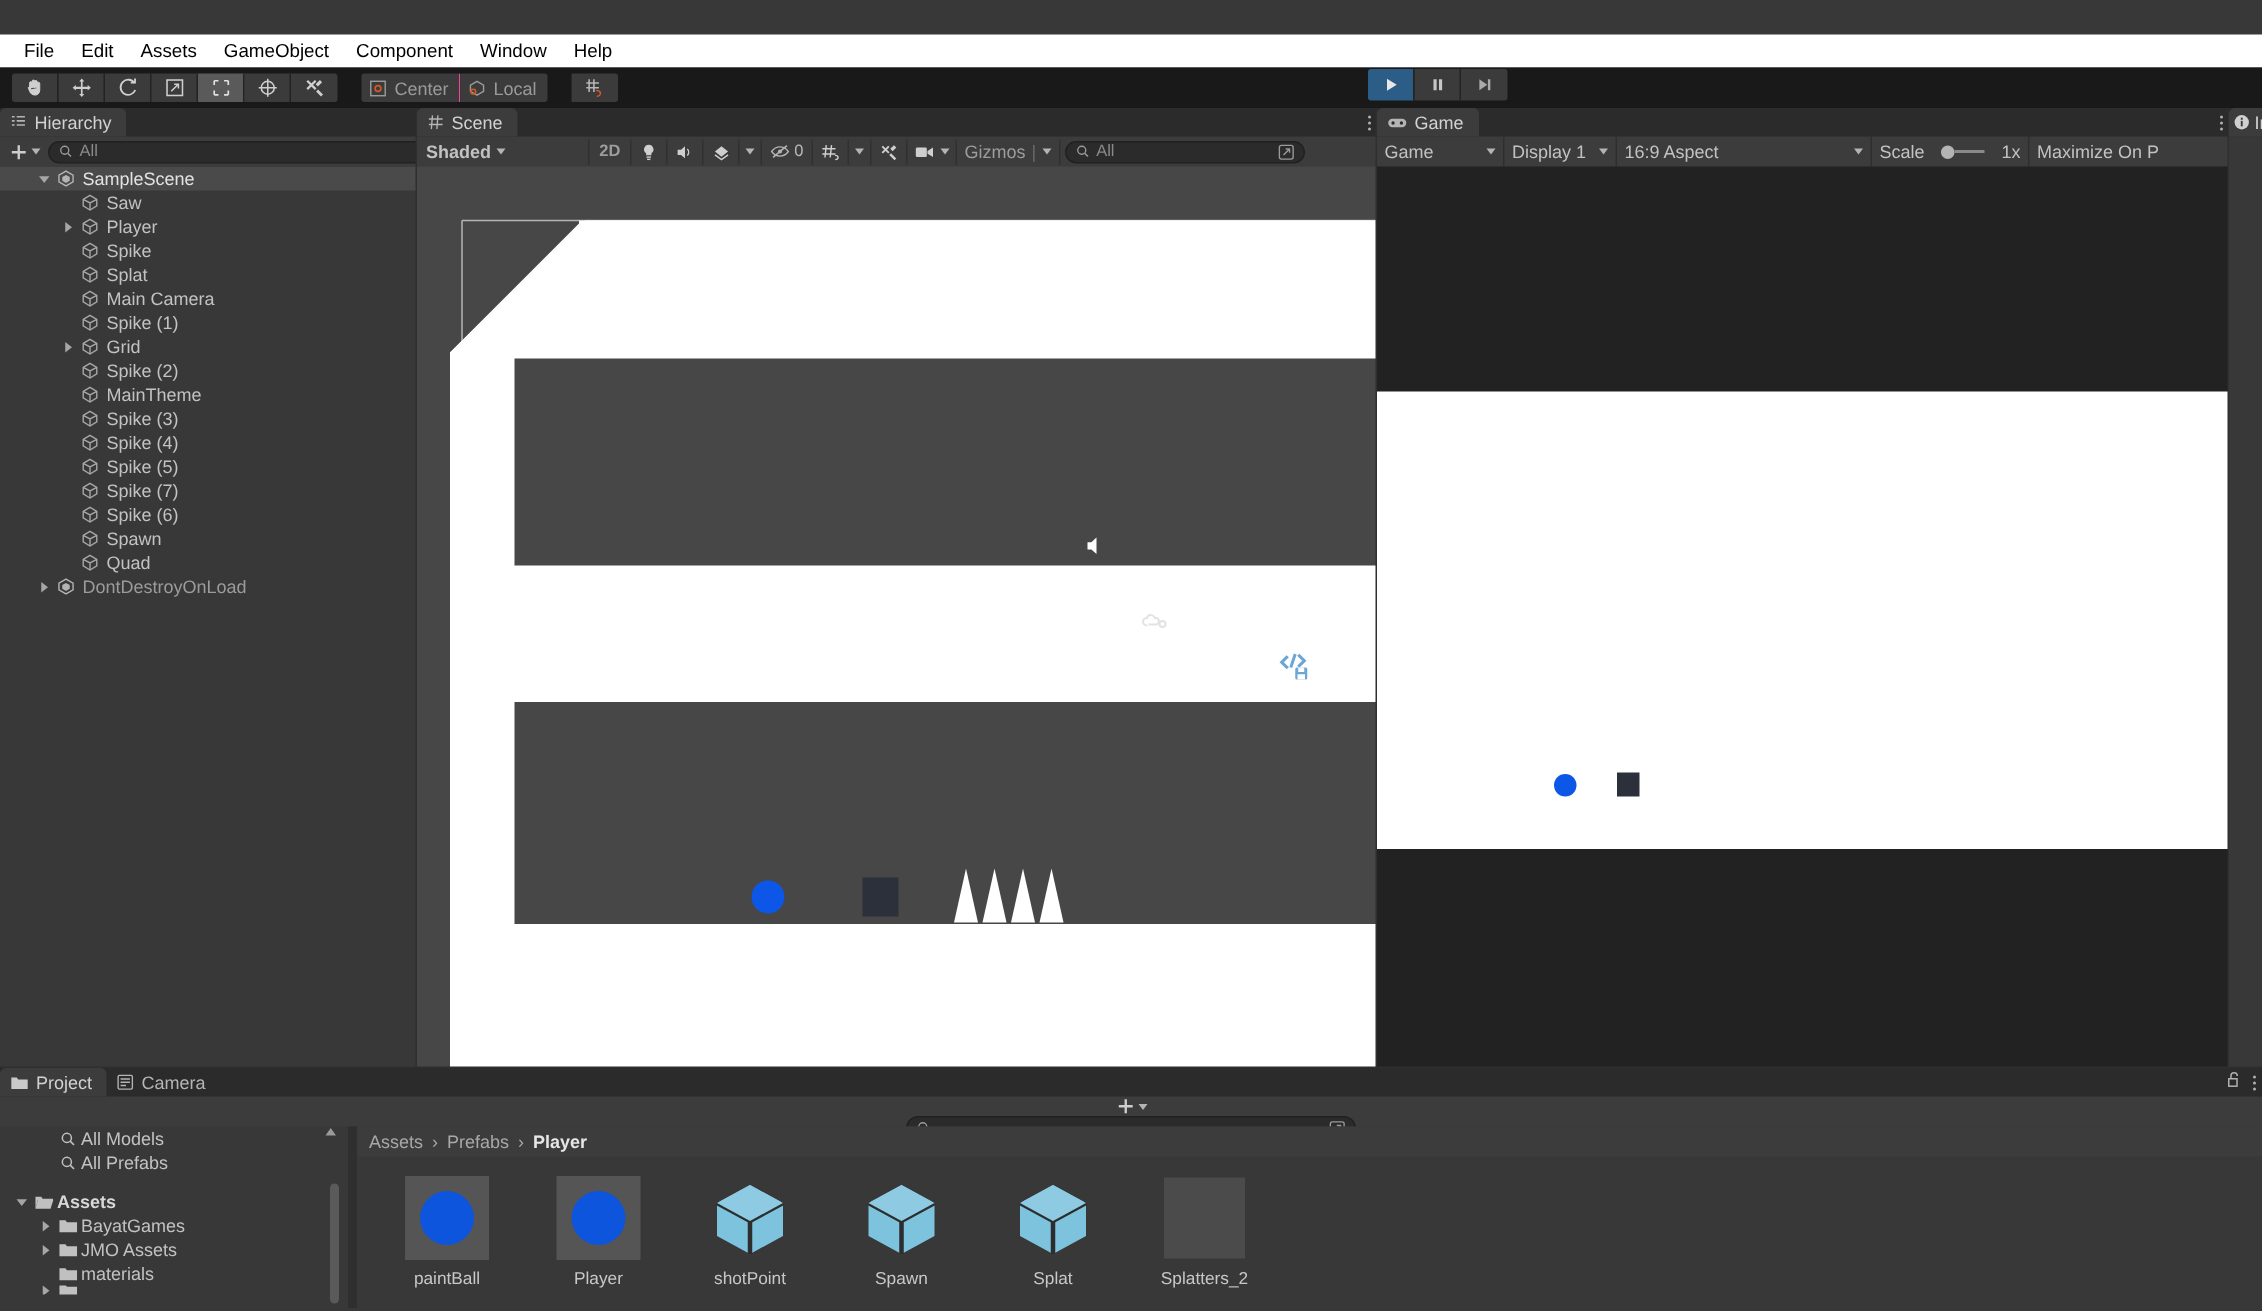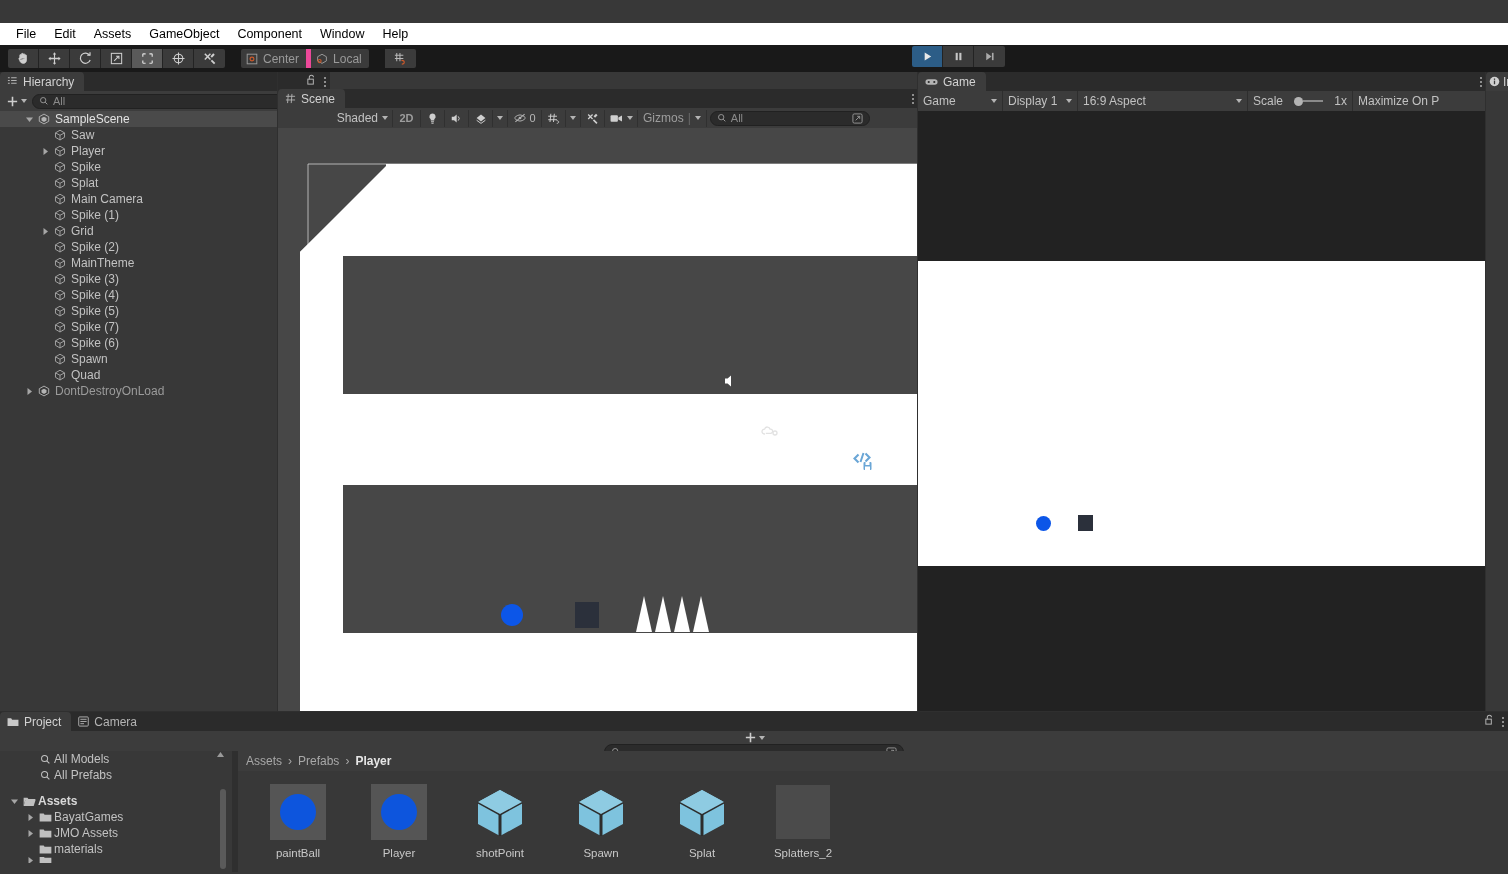--- a/index.html
+++ b/index.html
@@ -53,21 +53,21 @@
   .tb-btn:last-child { border-radius: 0 2px 2px 0; border-right: none; }
   .tb-btn.sel { background: #5a5a5a; }
   .tb-btn svg { display: block; }
 
   .tb-pivot {
     display: flex; align-items: center; margin-left: 16px;
   }
   .piv-btn {
     height: 19px; background: #3b3b3b; color: #9a9a9a;
     display: flex; align-items: center; padding: 0 7px 0 4px;
-    font-size: 12px; border-right: 5px solid #ec4899; cursor: pointer;
+    font-size: 12px; border-right: 1px solid #ec4899; cursor: pointer;
   }
   .piv-btn:first-child { border-radius: 2px 0 0 2px; }
   .piv-btn:last-child { border-radius: 0 2px 2px 0; border-right: none; }
   .piv-btn svg { margin-right: 4px; }
 
   .tb-snap { margin-left: 16px; }
 
   .play-group {
     position: absolute; left: 912px; top: 46px;
     display: flex; align-items: center;
@@ -123,21 +123,21 @@
     height: 16px; display: flex; align-items: center; font-size: 12px;
     color: #c2c2c2; padding-left: 0; position: relative; cursor: pointer;
   }
   .h-row.header { background: #4a4a4a; }
   .h-row .twisty { width: 14px; display: flex; justify-content: center; align-items:center; }
   .h-row .objicon { width: 16px; display:flex; justify-content:center; align-items:center; }
   .h-row .lbl { margin-left: 3px; }
   .h-row .rowkebab { position: absolute; right: 8px; top: 4px; }
 
   
-  #scene { left: 278px; top: 72px; width: 640px; height: 640px; margin-top: 17px; }
+  #scene { left: 278px; top: 72px; width: 640px; height: 640px; }
   .sc-toolbar {
     height: 20px; background: #3c3c3c; display: flex; align-items: center;
     gap: 0px; padding: 0 2px; font-size: 12px;
   }
   .sc-dd {
     height: 17px; background: #3c3c3c; color: #c2c2c2;
     display: flex; align-items: center; padding: 0 4px;
     border-right: 1px solid #303030; cursor: pointer; gap: 4px;
   }
   .sc-ic {
@@ -587,21 +587,21 @@
       </div>
       <div class="tab-tools">
         <span class="kebab">
             <i></i>
             <i></i>
             <i></i>
           </span>
       </div>
     </div>
     <div class="sc-toolbar">
-      <div class="sc-dd" style="width:113px; justify-content:flex-end;">
+      <div class="sc-dd" style="width:113px; justify-content:flex-start;font-weight:bold;">
         <span>Shaded</span>
         <span class="caret"></span>
       </div>
       <div class="sc-ic" style="min-width:28px">
         <span style="font-size:11px;color:#9d9d9d;font-weight:bold">2D</span>
       </div>
       <div class="sc-ic">
         <svg width="13" height="13" viewBox="0 0 14 14">
             <path d="M7 1.6a3.4 3.4 0 0 1 1.9 6.2v1.4H5.1V7.8A3.4 3.4 0 0 1 7 1.6z" fill="#cfcfcf"></path>
             <rect x="5.4" y="10" width="3.2" height="1" fill="#cfcfcf"></rect>

